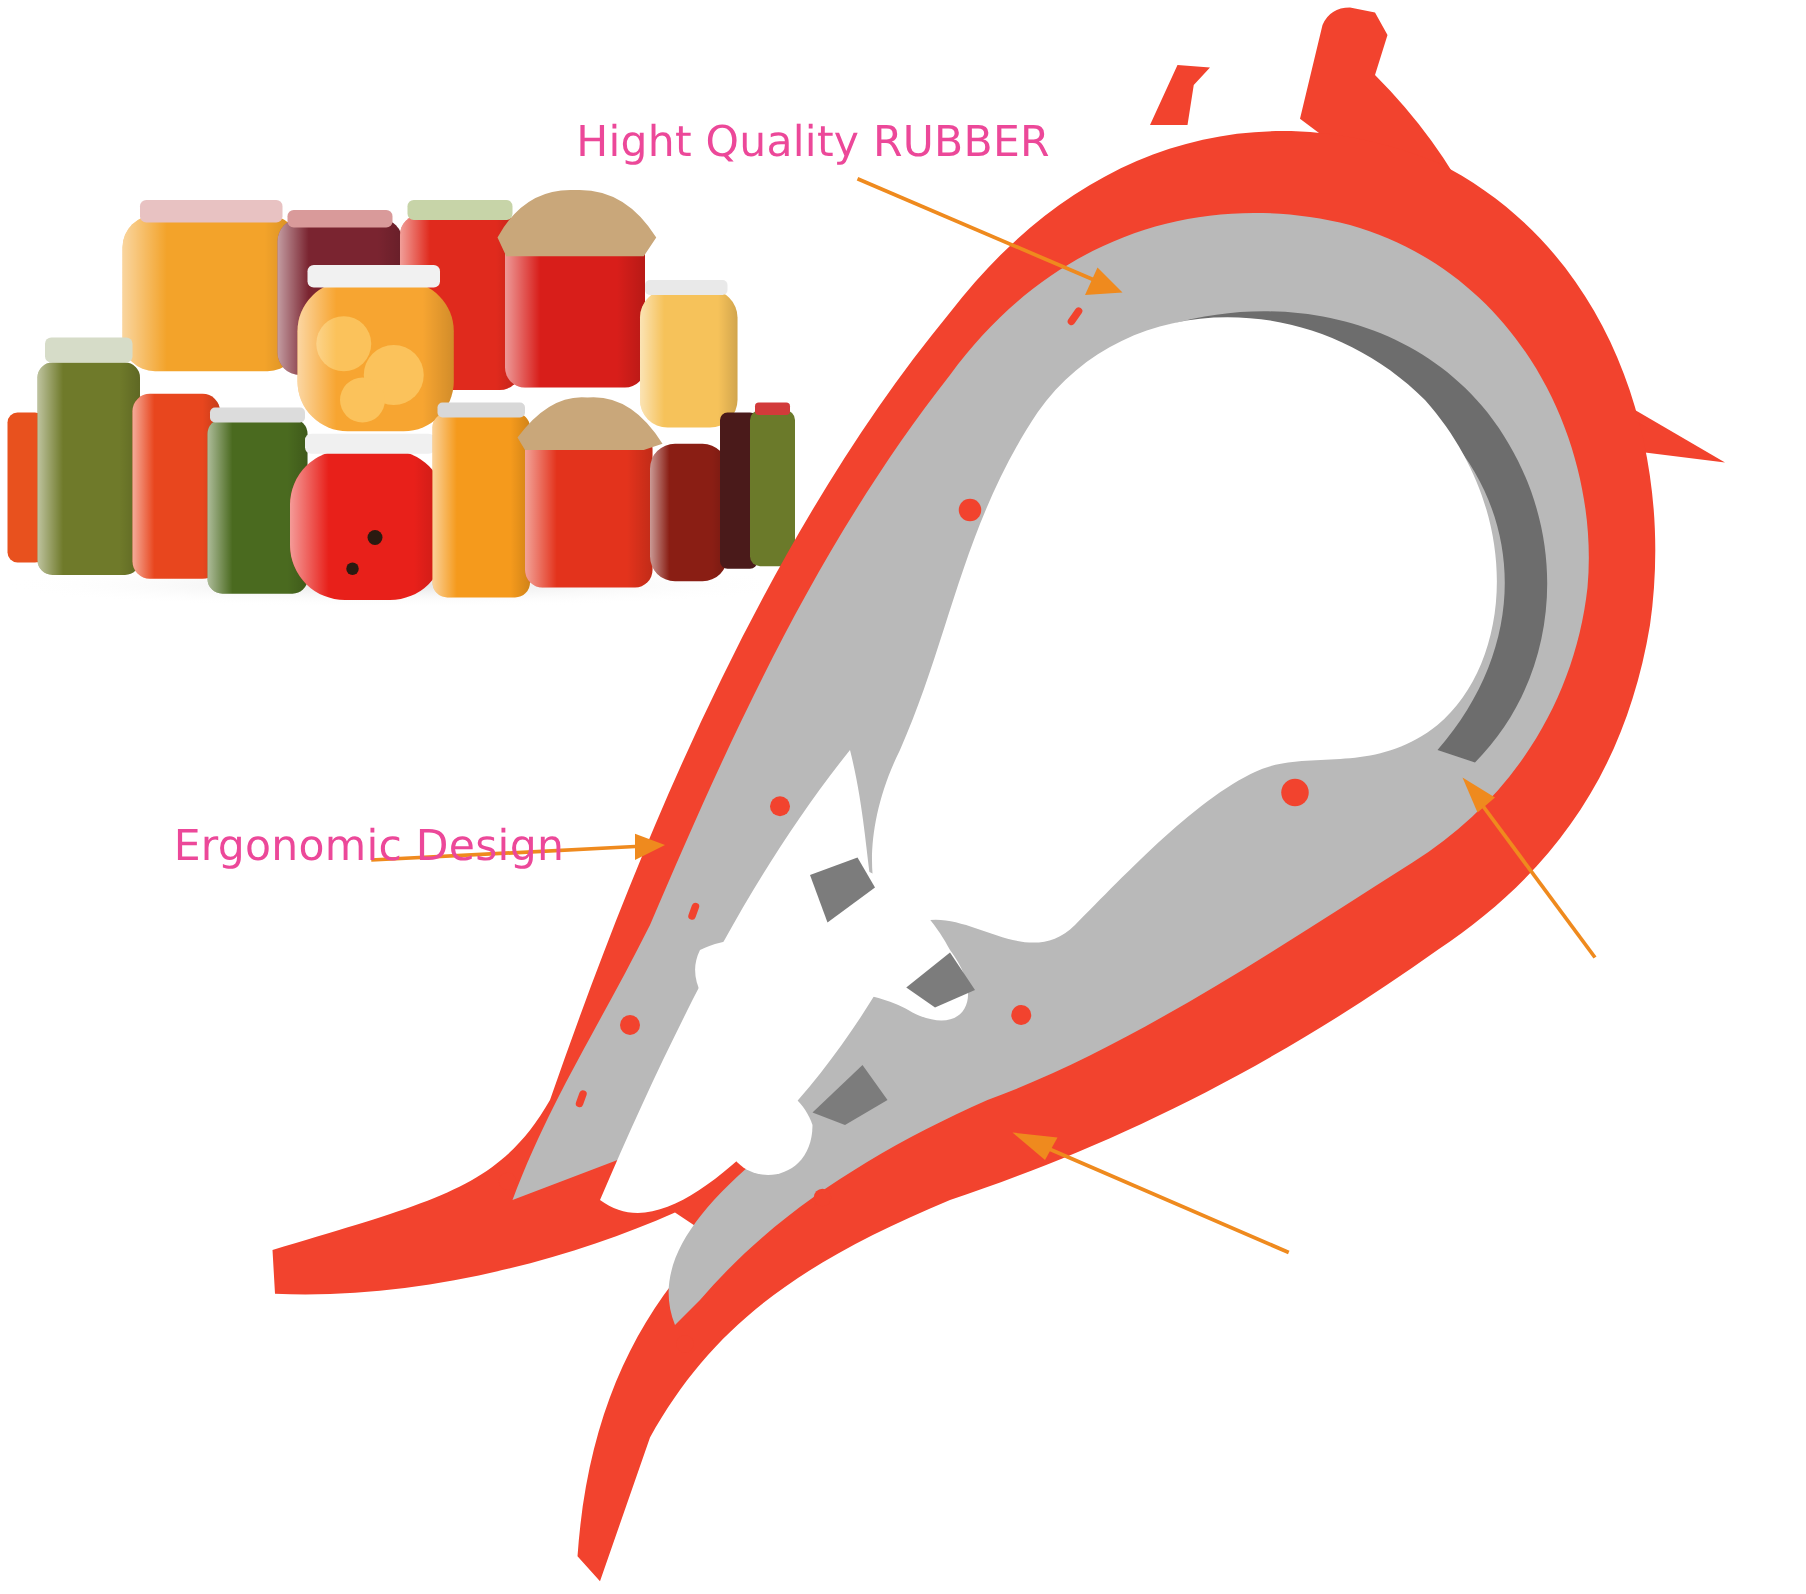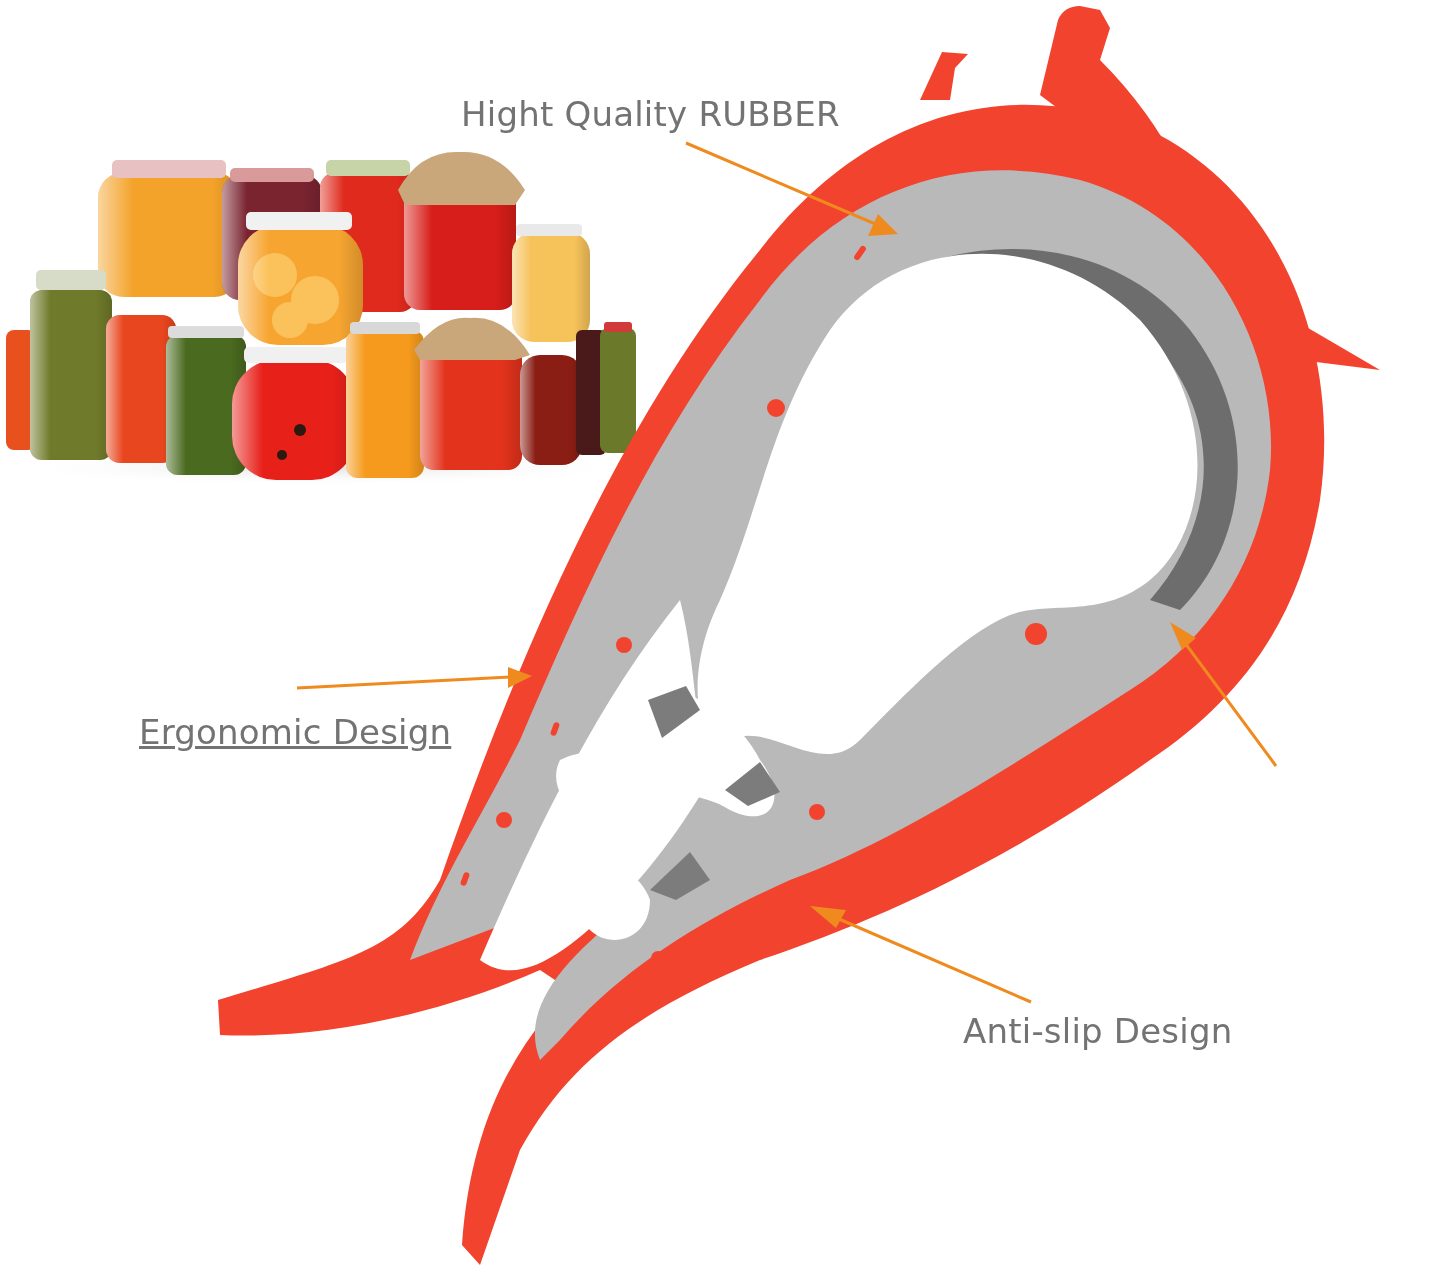--- a/index.html
+++ b/index.html
@@ -1,28 +1,28 @@
 <!DOCTYPE html>
 <html><head>
   <meta charset="utf-8">
   <style>
     html, body { margin: 0; padding: 0; background: #ffffff; }
     body { width: 1445px; height: 1275px; position: relative; overflow: hidden; font-family: "DejaVu Sans", sans-serif; }
     .stage { position: absolute; left: 0; top: 0; width: 1445px; height: 1275px; }
     .label {
       position: absolute;
-      color: #737373;
+      color: #ec4899;
       font-family: "DejaVu Sans", sans-serif;
       font-size: 34px;
       font-weight: normal;
       white-space: nowrap;
       letter-spacing: 0.2px;
     }
     #lbl-rubber { left: 461px; top: 94px; }
-    #lbl-ergo { left: 139px; top: 712px; text-decoration: underline; }
+    #lbl-ergo { left: 139px; top: 657px; }
     #lbl-pp { left: 1073px; top: 780px; }
     #lbl-slip { left: 963px; top: 1011px; }
     svg { position: absolute; left: 0; top: 0; }
   </style>
 </head>
 <body>
 
 <div class="stage">
 
   <svg width="1445" height="1275" viewBox="0 0 1445 1275">
@@ -173,14 +173,13 @@
       <polygon points="532,676 508,667 508,688" stroke="none"></polygon>
       <line x1="1276" y1="766" x2="1185" y2="643"></line>
       <polygon points="1170,622 1182,650 1196,638" stroke="none"></polygon>
       <line x1="1031" y1="1002" x2="832" y2="916"></line>
       <polygon points="810,906 836,928 846,910" stroke="none"></polygon>
     </g>
   </svg>
 
   <div id="lbl-rubber" class="label">Hight Quality RUBBER</div>
   <div id="lbl-ergo" class="label">Ergonomic Design</div>
-  <div id="lbl-slip" class="label">Anti-slip Design</div>
 </div>
 
 </body></html>

